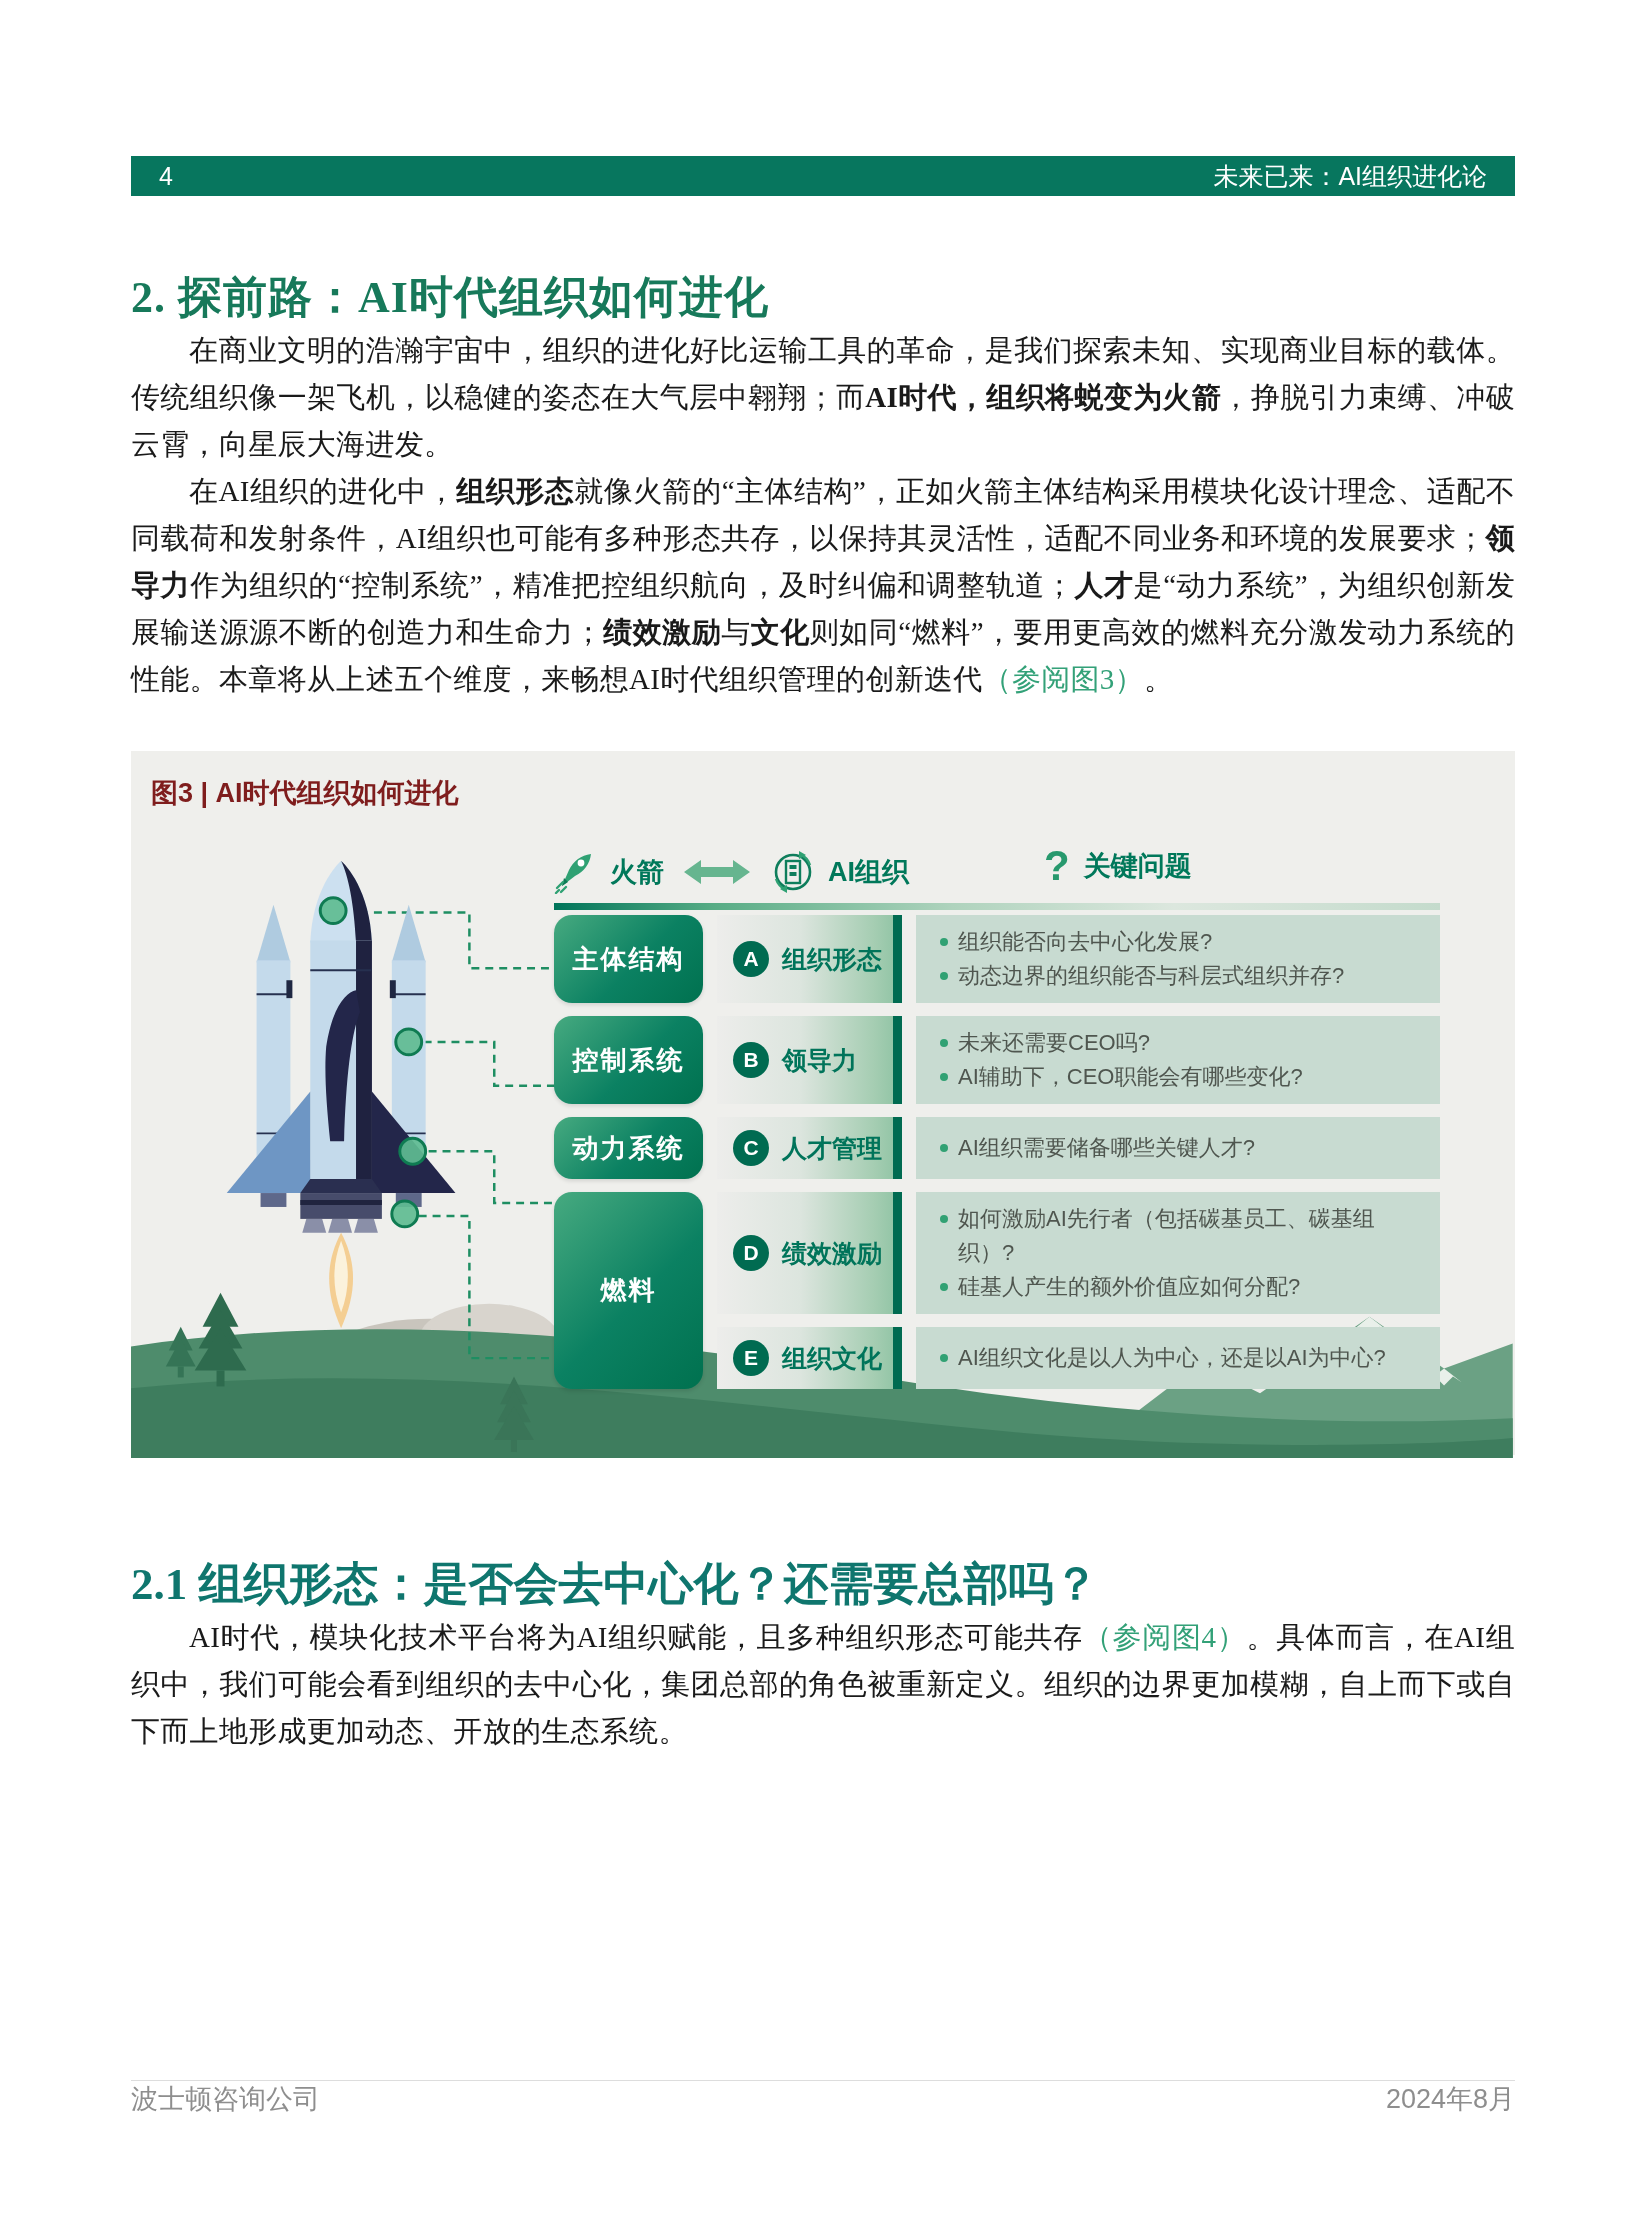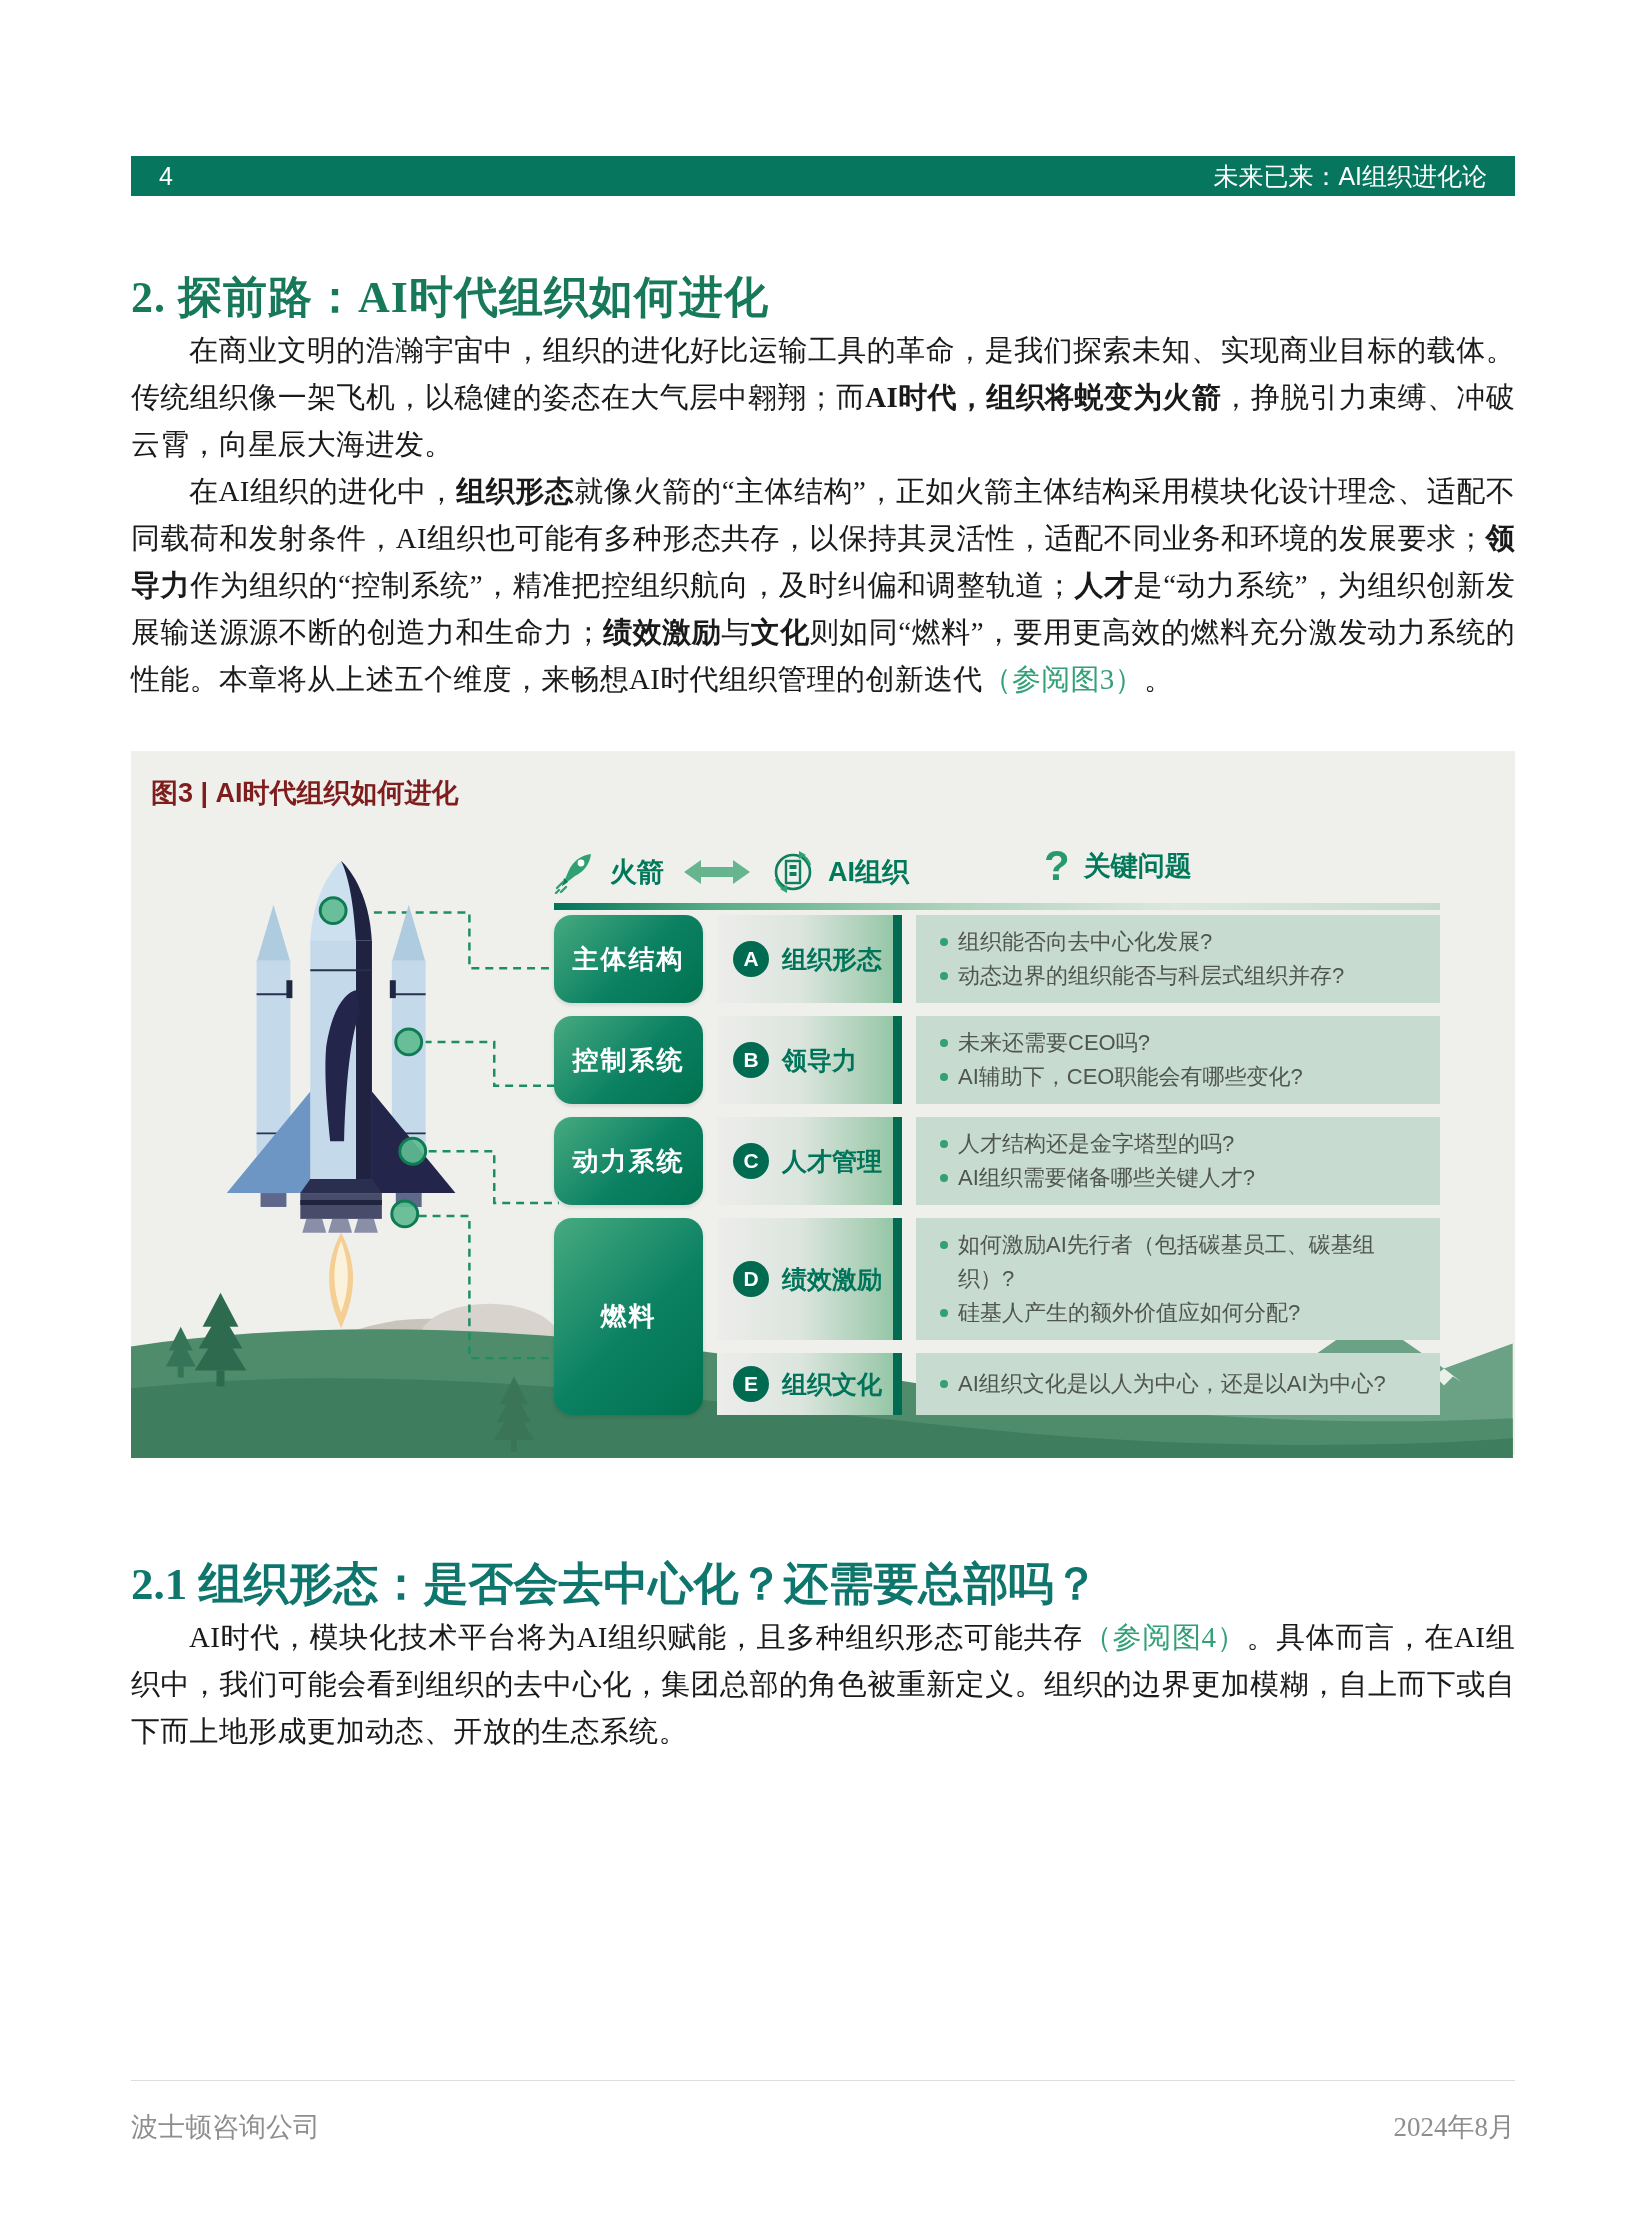--- a/index.html
+++ b/index.html
@@ -67,23 +67,23 @@
   .right-box li::before { content:""; position:absolute; left:2px; top:13px; width:8px;
     height:8px; border-radius:50%; background:#31A173; }
 
   .rocket-wrap { position:absolute; left:30px; top:28px; width:398px; height:537px; z-index:3; }
   .landscape { position:absolute; left:0; right:0; bottom:0; height:189px; z-index:1; }
 
   h2.sub-title { margin-top:99px; font-size:45px; font-weight:bold; color:#0f766e;
     font-family:"Liberation Serif","DejaVu Serif",serif; }
 
   .pfooter { position:absolute; left:131px; right:131px; top:2080px;
-    border-top:1px solid #DDDDDD; padding-top:28px; display:flex;
+    border-top:1px solid #DDDDDD; padding-top:0; display:flex;
     justify-content:space-between; color:#8E8E8E;
-    font-family:Liberation Serif, serif; font-size:27px; }
+    font-family:Liberation Sans, sans-serif; font-size:27px; }
 </style>
 </head>
 <body>
 
 <div class="page">
 
   <header class="topbar">
     <span>4</span>
     <span>未来已来：AI组织进化论</span>
   </header>
@@ -248,21 +248,20 @@
                 <li>AI辅助下，CEO职能会有哪些变化?</li>
               </ul>
           </div>
 
           <div class="mid-box r3">
             <span class="badge">C</span>
             <span class="mid-label">人才管理</span>
           </div>
           <div class="right-box r3">
             <ul>
-                <li>人才结构还是金字塔型的吗?</li>
                 <li>AI组织需要储备哪些关键人才?</li>
               </ul>
           </div>
 
           <div class="mid-box r4">
             <span class="badge">D</span>
             <span class="mid-label">绩效激励</span>
           </div>
           <div class="right-box r4">
             <ul>

